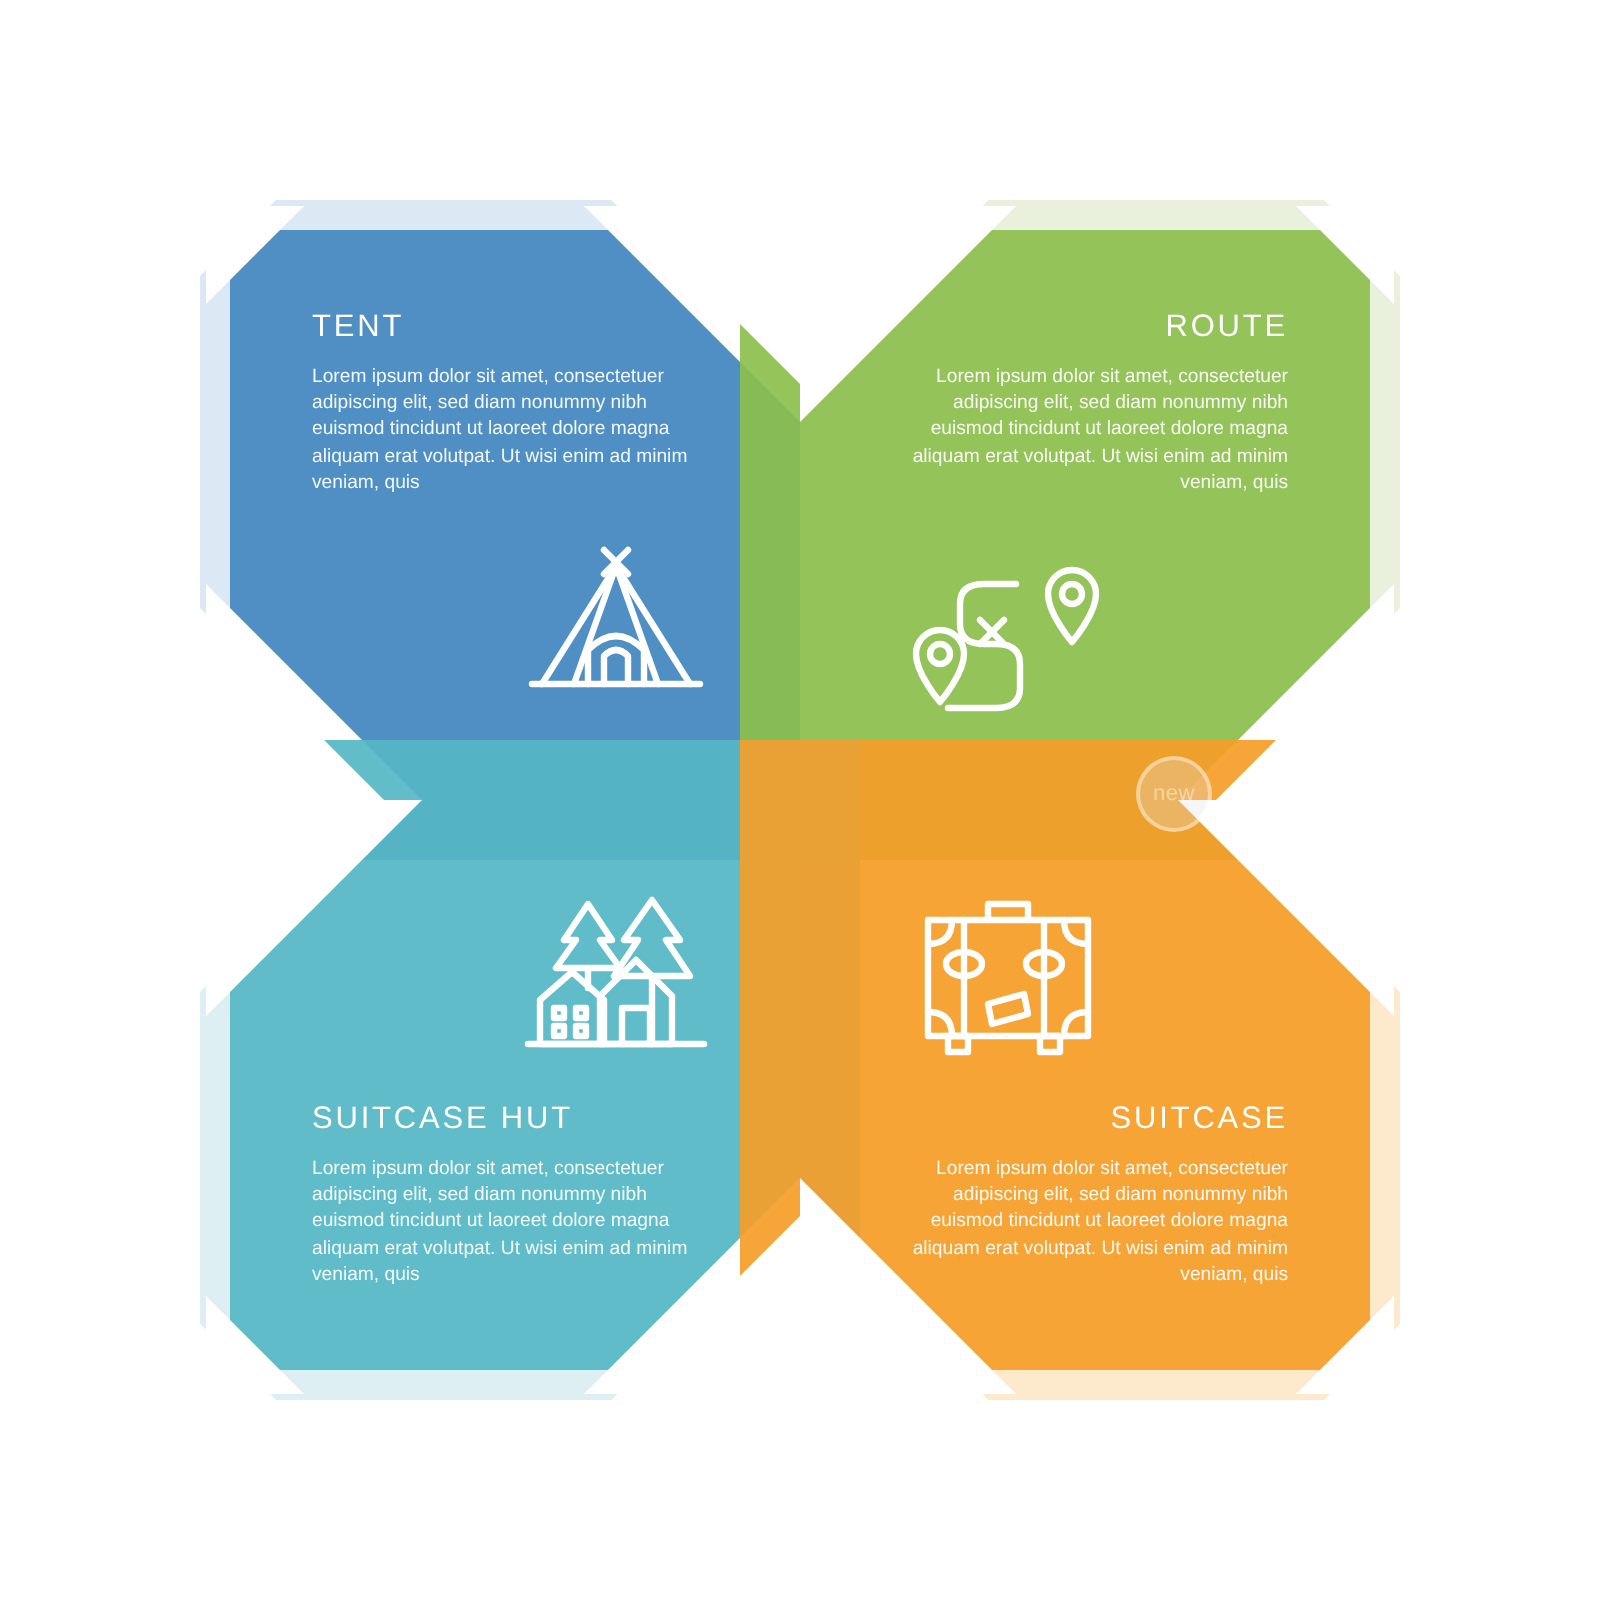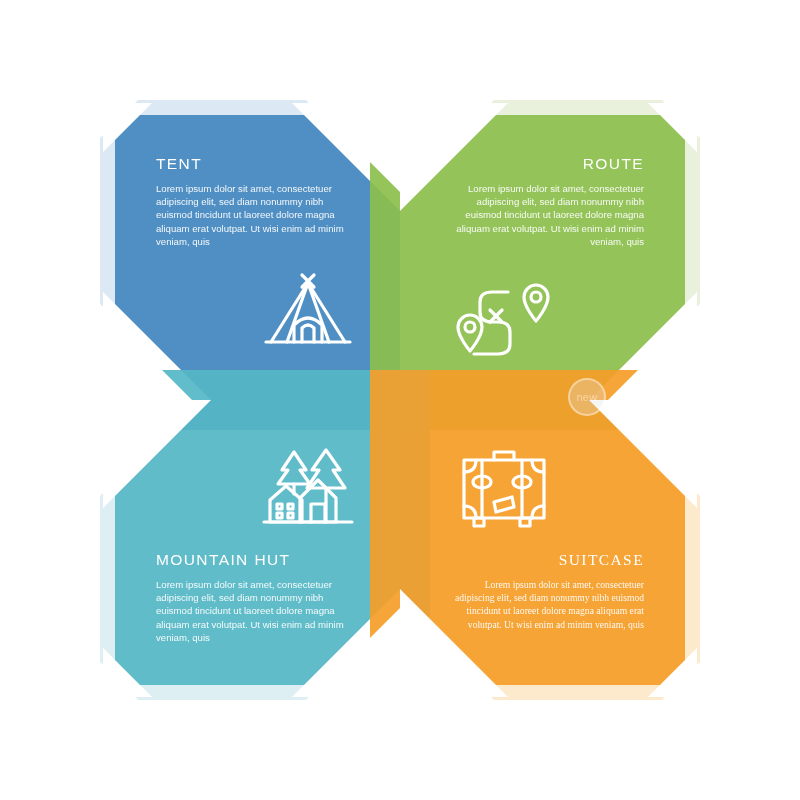--- a/index.html
+++ b/index.html
@@ -50,21 +50,21 @@
     color: #ffffff;
     opacity: 0.93;
   }
   .align-left  { text-align: left; }
   .align-right { text-align: right; }
 
   
   #text-tent      { left: 156px; top: 155px; }
   #text-route     { left: 444px; top: 155px; }
   #text-hut       { left: 156px; top: 551px; }
-  #text-suitcase  { left: 444px; top: 551px; text-align: right; font-family: Liberation Serif, serif; }
+  #text-suitcase  { left: 444px; top: 551px; text-align: right; }
 
   .icon-box {
     position: absolute;
     width: 104px;
     height: 96px;
   }
   #icon-tent     { left: 256px; top: 266px; }
   #icon-route    { left: 452px; top: 266px; }
   #icon-hut      { left: 256px; top: 440px; }
   #icon-suitcase { left: 452px; top: 440px; }
@@ -214,21 +214,21 @@
 
         <path d="M72 31 a12 12 0 1 1 24 0 c0 10 -12 24 -12 24 s-12 -14 -12 -24 z"></path>
         <circle cx="84" cy="31" r="5"></circle>
 
         <path d="M6 61 a12 12 0 1 1 24 0 c0 10 -12 24 -12 24 s-12 -14 -12 -24 z"></path>
         <circle cx="18" cy="61" r="5"></circle>
       </svg>
     </div>
 
     <div class="panel-text align-left" id="text-hut">
-      <div class="panel-title">MOUNTAIN HUT</div>
+      <div class="panel-title">SUITCASE HUT</div>
       <div class="panel-body">Lorem ipsum dolor sit amet, consectetuer adipiscing elit, sed diam nonummy nibh euismod tincidunt ut laoreet dolore magna aliquam erat volutpat. Ut wisi enim ad minim veniam, quis</div>
     </div>
     <div class="icon-box" id="icon-hut">
       <svg viewBox="0 0 104 96" fill="none" stroke="#ffffff" stroke-width="3.2" stroke-linecap="round" stroke-linejoin="round">
 
         <path d="M38 12 L26 30 L32 30 L22 44 L54 44 L44 30 L50 30 Z"></path>
         <line x1="38" y1="44" x2="38" y2="54"></line>
 
         <path d="M70 10 L56 30 L63 30 L51 48 L89 48 L77 30 L84 30 Z"></path>
         <line x1="70" y1="48" x2="70" y2="82"></line>

